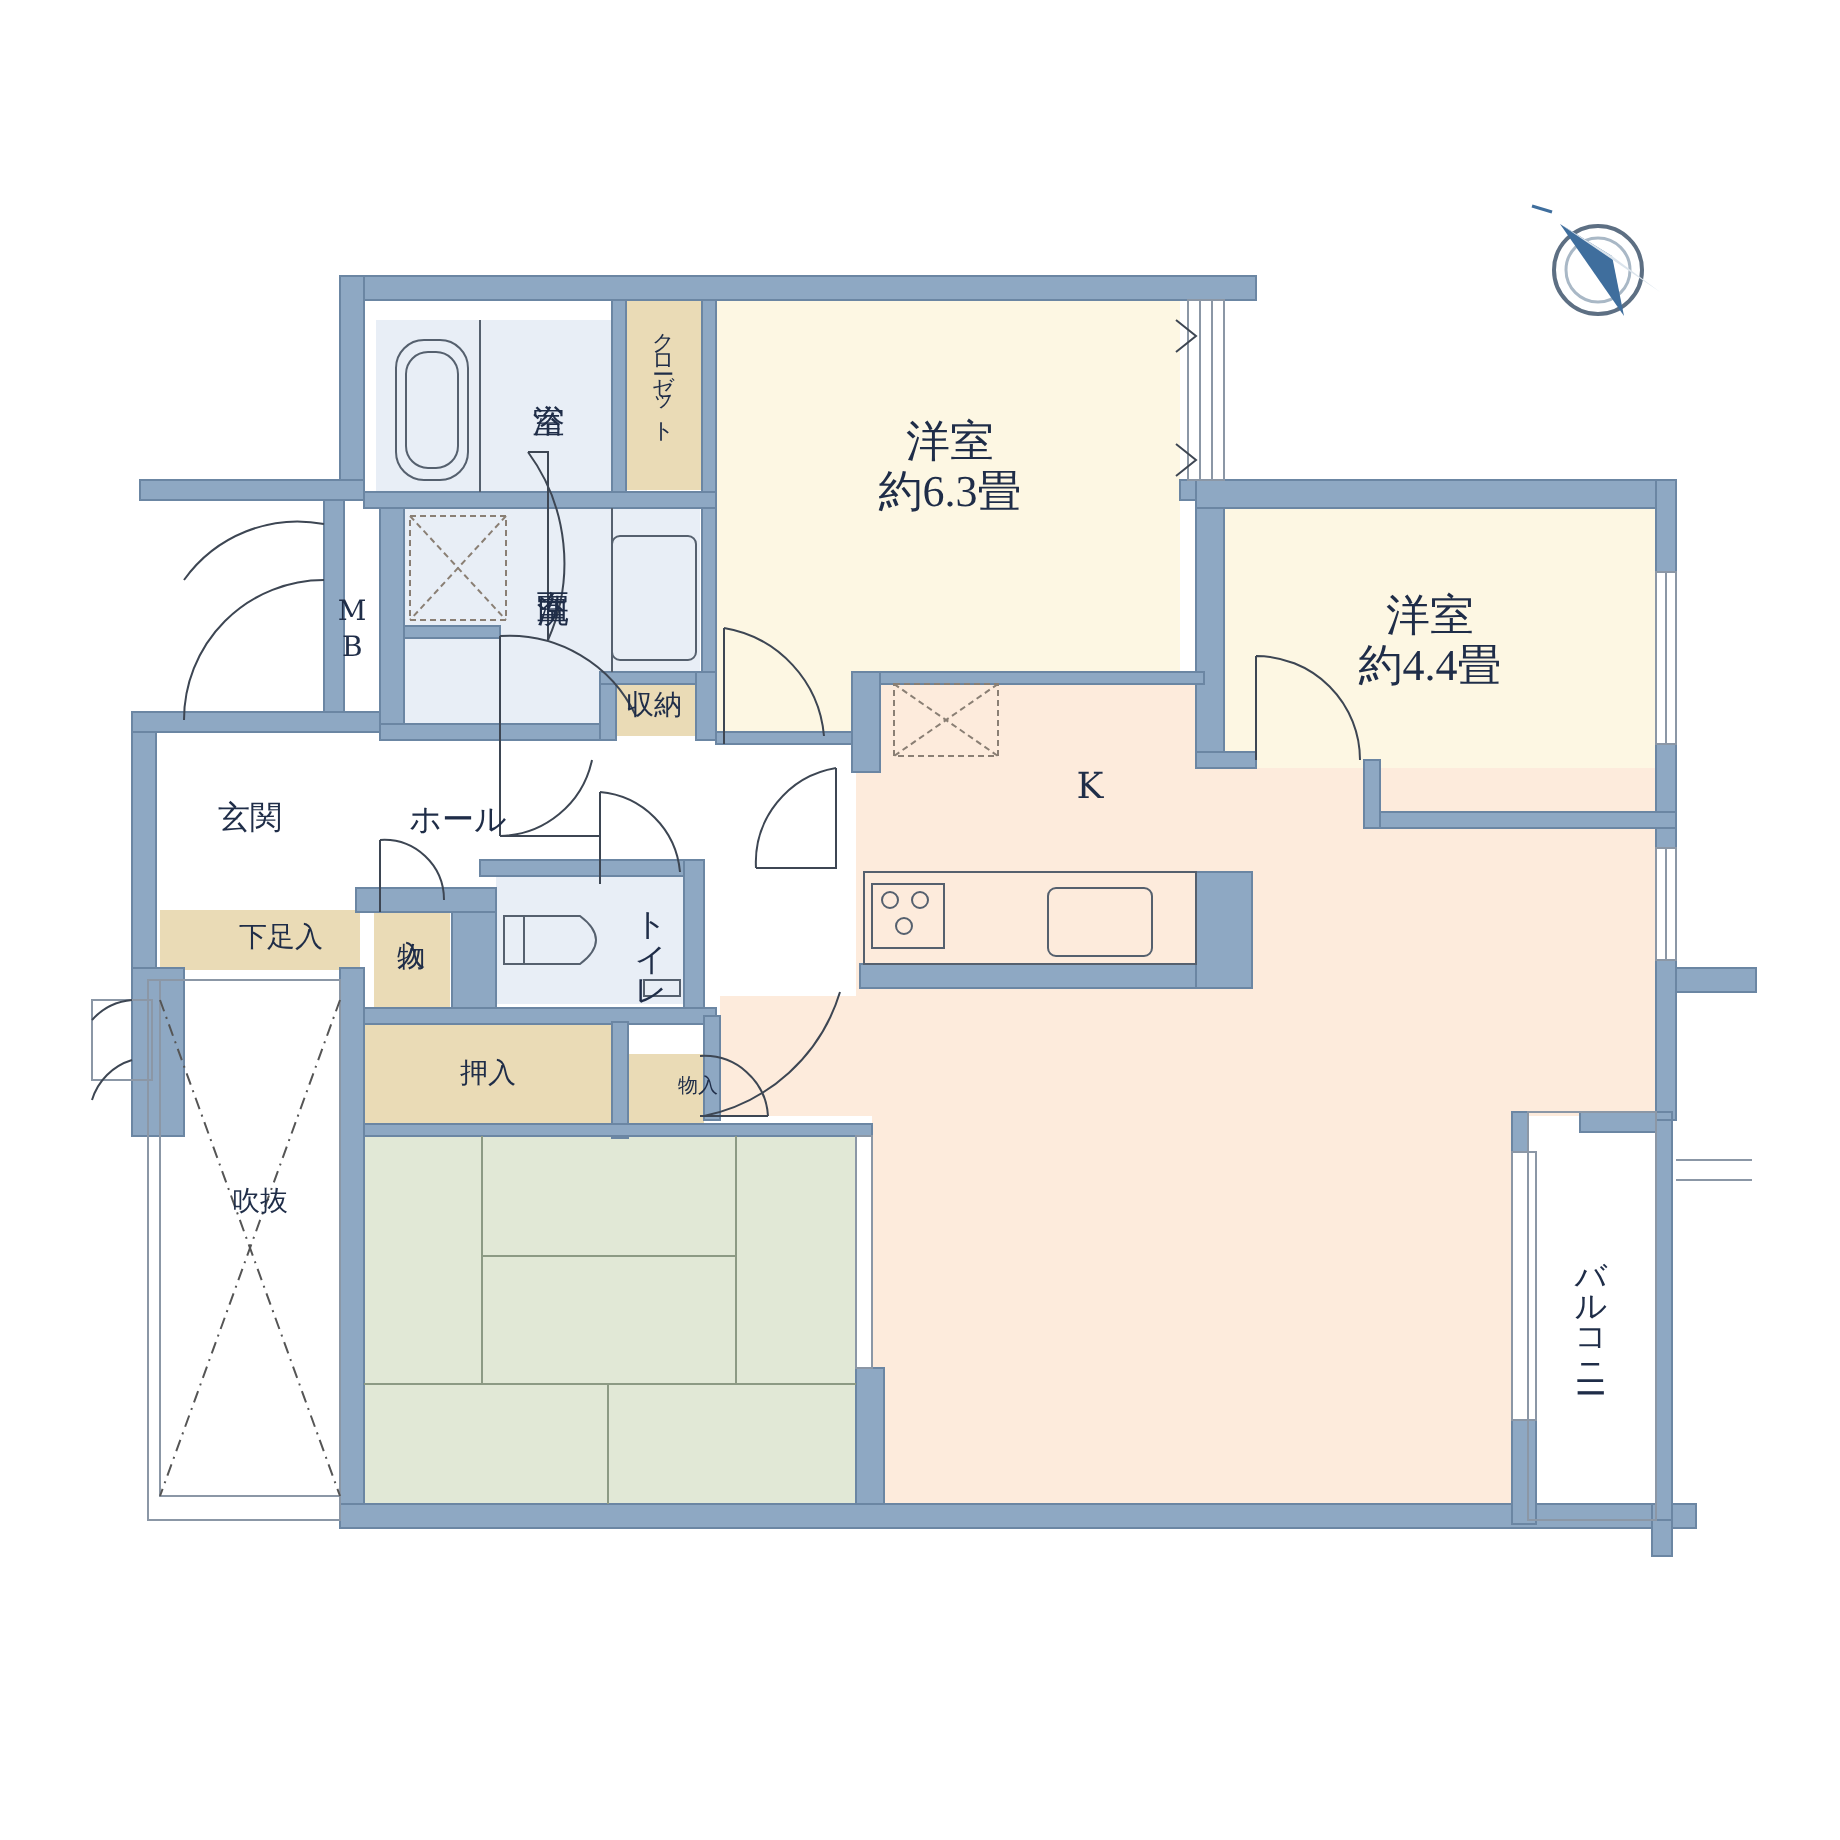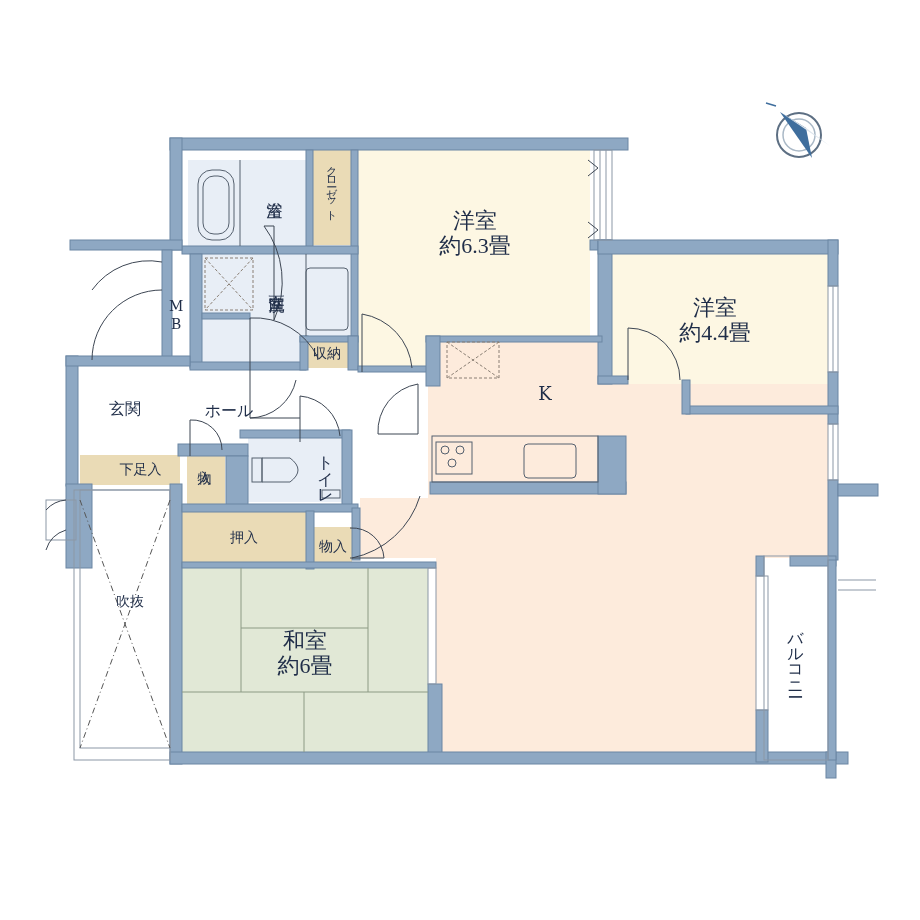--- a/index.html
+++ b/index.html
@@ -191,32 +191,28 @@
 
   <div class="lbl big" style="left:420px;top:208px;width:110px;">
     <span>洋室</span><br>
     <span>約6.3畳</span>
   </div>
   <div class="lbl big" style="left:660px;top:295px;width:110px;">
     <span>洋室</span><br>
     <span>約4.4畳</span>
   </div>
   <div class="lbl mid" style="left:530px;top:384px;width:30px;font-size:18px;">K</div>
-  <div class="lbl big" style="left:250px;top:628px;width:110px;">
-    <span>和室</span><br>
-    <span>約6畳</span>
-  </div>
   <div class="lbl mid vert" style="left:265px;top:190px;">浴室</div>
   <div class="lbl mid vert" style="left:267px;top:284px;">洗面室</div>
   <div class="lbl sm vert" style="left:324px;top:158px;font-size:11px;">クローゼット</div>
   <div class="lbl sm" style="left:306px;top:345px;width:42px;">収納</div>
   <div class="lbl sm vert" style="left:168px;top:298px;letter-spacing:2px;">MB</div>
   <div class="lbl mid" style="left:100px;top:400px;width:50px;">玄関</div>
   <div class="lbl mid" style="left:194px;top:402px;width:70px;font-family:Liberation Serif, serif;">ホール</div>
   <div class="lbl mid vert" style="left:316px;top:444px;">トイレ</div>
   <div class="lbl sm" style="left:80px;top:461px;width:121px;">下足入</div>
   <div class="lbl sm vert" style="left:197px;top:460px;">物入</div>
   <div class="lbl sm" style="left:182px;top:529px;width:124px;">押入</div>
-  <div class="lbl sm" style="left:314px;top:538px;width:38px;font-size:14px;">物入</div>
+  <div class="lbl sm" style="left:330px;top:538px;width:38px;font-size:10px;">物入</div>
   <div class="lbl sm" style="left:110px;top:594px;width:40px;font-family:Liberation Serif, serif;">吹抜</div>
   <div class="lbl mid vert" style="left:786px;top:620px;">バルコニー</div>
 
 </div>
 
 </body></html>

